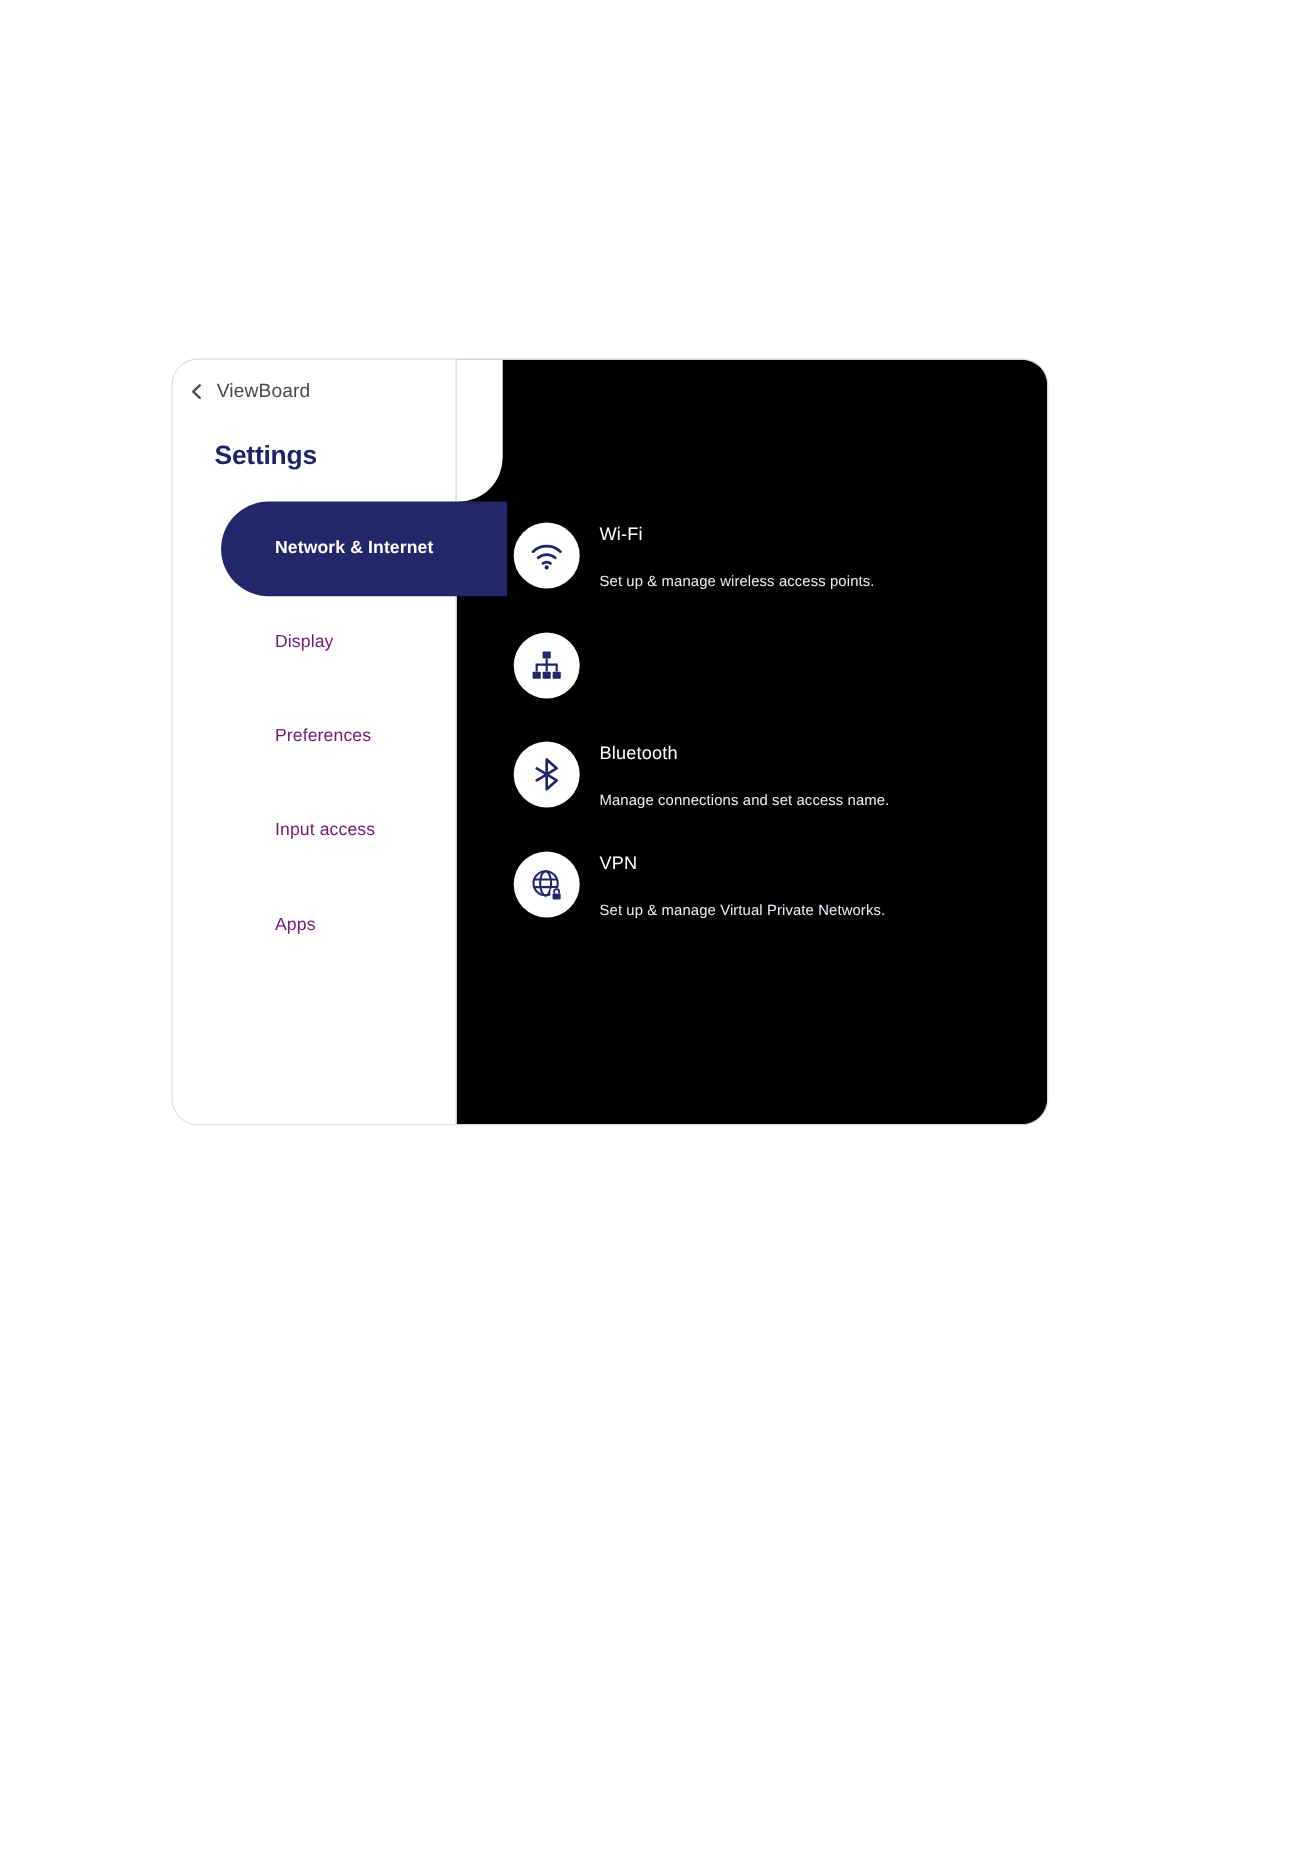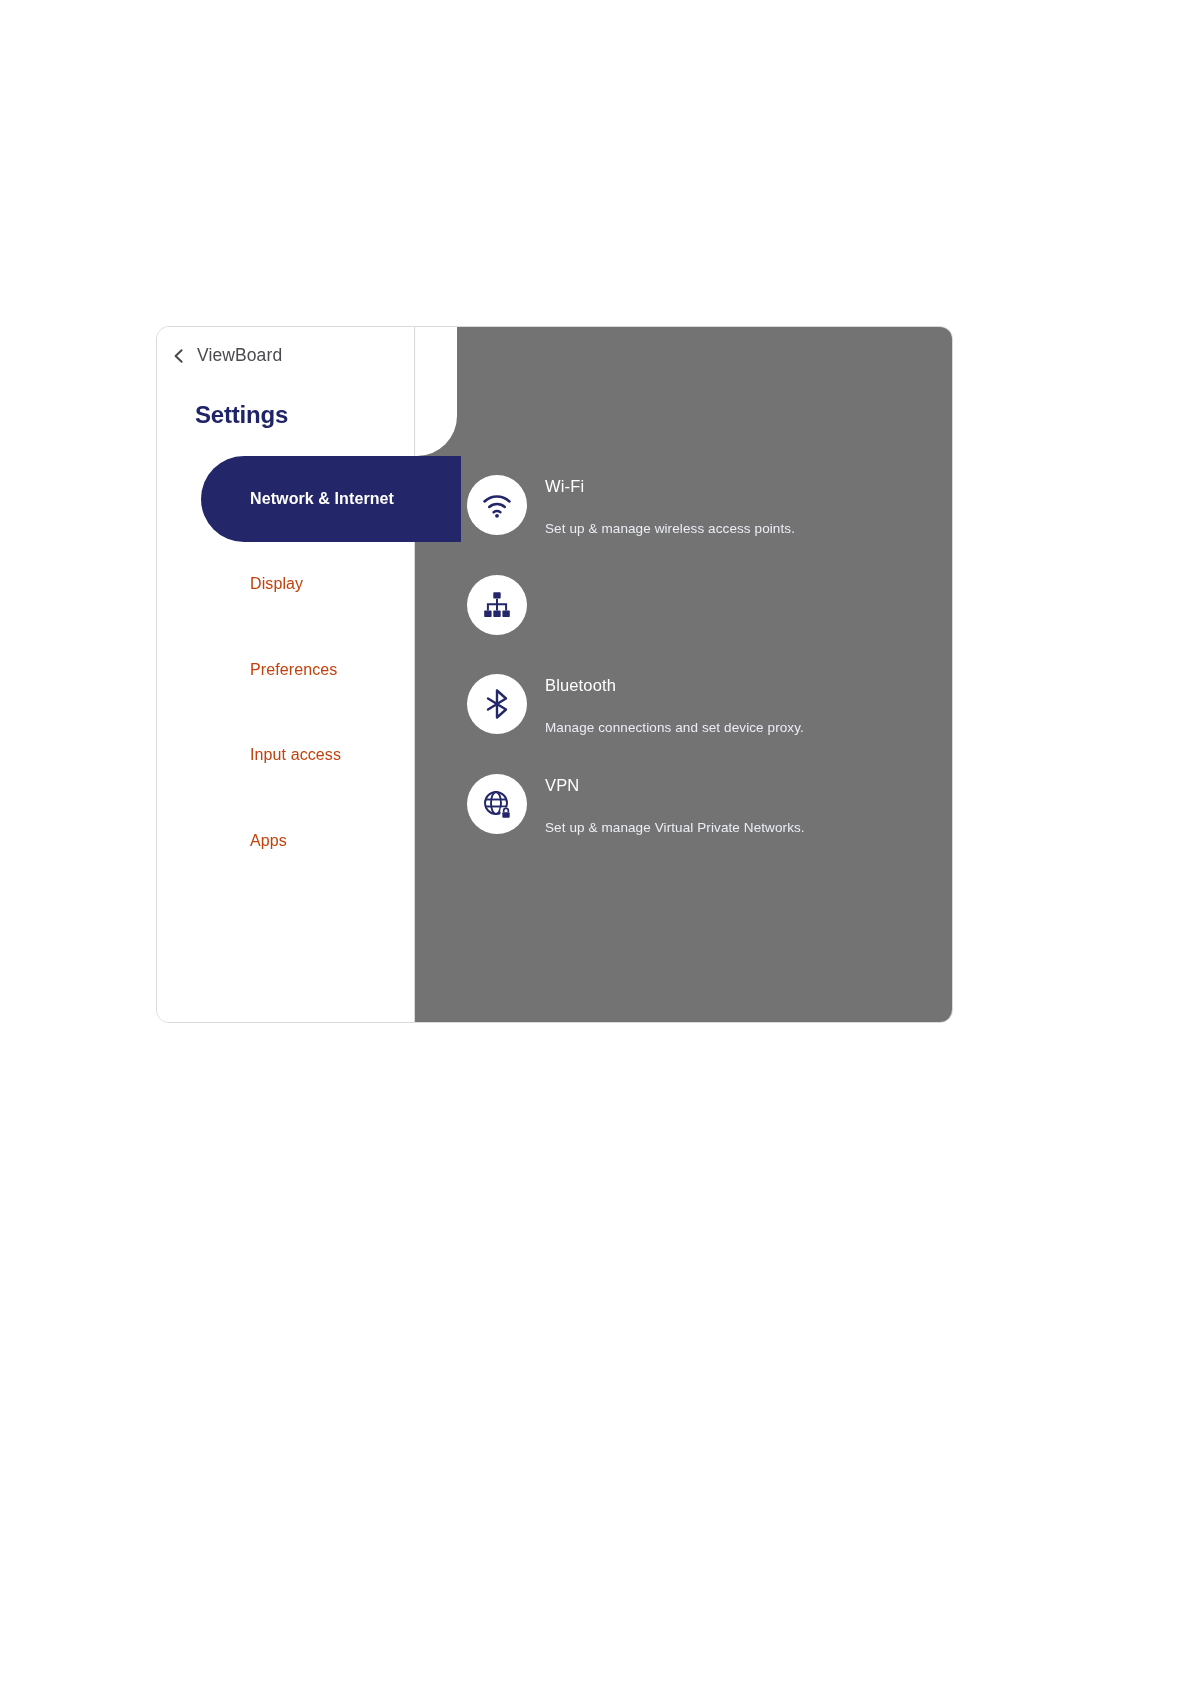--- a/index.html
+++ b/index.html
@@ -15,21 +15,21 @@
     overflow: hidden;
   }
 
   
   #settings-card {
     position: absolute;
     left: 156px;
     top: 326px;
     width: 797px;
     height: 697px;
-    border-radius: 13px;
+    border-radius: 24px;
     background: #ffffff;
     border: 1px solid #d9d9de;
     box-sizing: border-box;
     overflow: hidden;
     display: flex;
   }
 
   
   #sidebar {
     position: relative;
@@ -76,21 +76,21 @@
     top: 129px;
     width: 258px;
   }
   .nav-item {
     height: 85.5px;
     display: flex;
     align-items: center;
     padding-left: 89px;
     box-sizing: border-box;
     font-size: 16px;
-    color: #c2410c;
+    color: #701a75;
     position: relative;
     letter-spacing: .1px;
     cursor: pointer;
   }
   .nav-item.selected {
     color: #ffffff;
     font-weight: bold;
   }
   
   .nav-pill {
@@ -124,21 +124,21 @@
     width: 42px;
     height: 129px;
     z-index: 2;
     pointer-events: none;
   }
 
   
   #content-panel {
     position: relative;
     flex: 1 1 auto;
-    background: #737373;
+    background: #000000;
     z-index: 1;
   }
 
   #items-list {
     position: absolute;
     left: 52px;
     top: 147px;
     right: 20px;
   }
   .item-row {
@@ -264,21 +264,21 @@
       </div>
 
       <div class="item-row">
         <div class="item-icon-circle">
           <svg width="32" height="32" viewBox="0 0 32 32">
             <path d="M16 2.5 V29.5 L25 21.5 L7 10.5 M7 21.5 L25 10.5 L16 2.5" fill="none" stroke="#232769" stroke-width="2.4" stroke-linejoin="round" stroke-linecap="round"></path>
           </svg>
         </div>
         <div class="item-text">
           <div class="item-title">Bluetooth</div>
-          <div class="item-desc">Manage connections and set device proxy.</div>
+          <div class="item-desc">Manage connections and set access name.</div>
         </div>
       </div>
 
       <div class="item-row">
         <div class="item-icon-circle">
           <svg width="32" height="32" viewBox="0 0 32 32">
             <g fill="none" stroke="#232769" stroke-width="1.9">
               <circle cx="15" cy="15" r="11"></circle>
               <ellipse cx="15" cy="15" rx="5" ry="11"></ellipse>
               <path d="M4.4 11.5 H25.6"></path>

